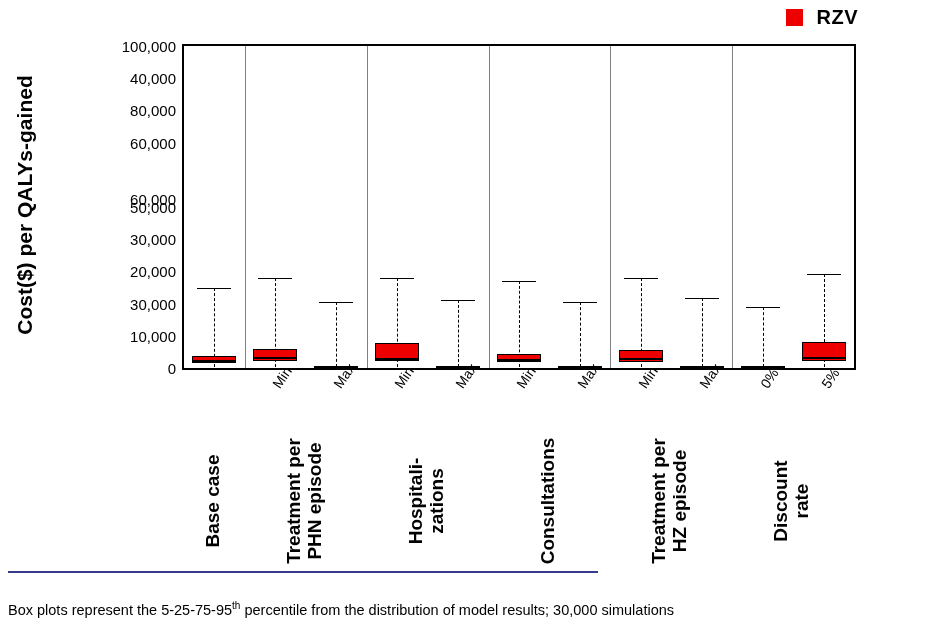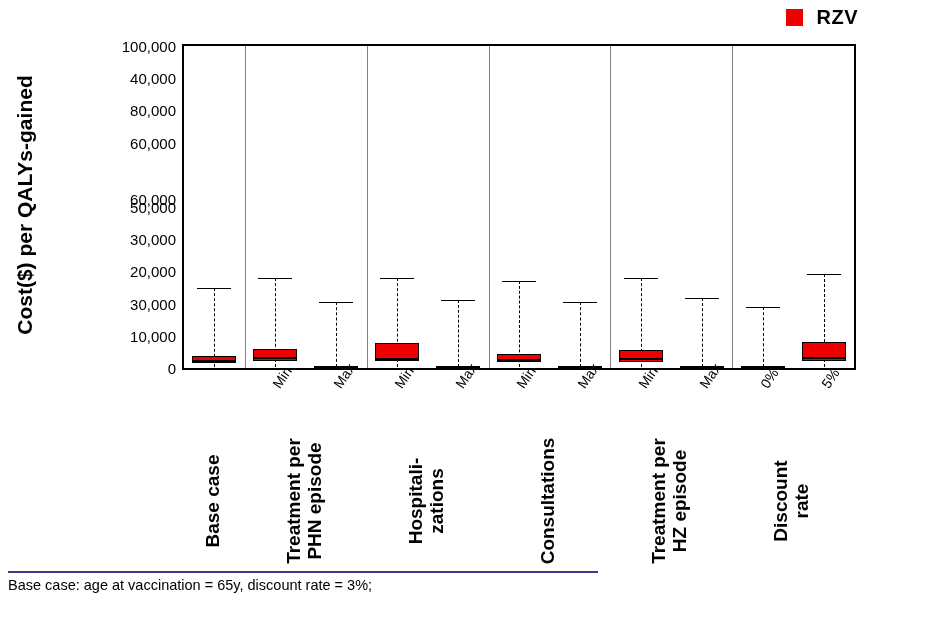--- a/index.html
+++ b/index.html
@@ -291,15 +291,15 @@
       <div class="catlabel" style="width: 160px; left: 404.636px; top: 581px;">Hospitali-
 zations</div>
       <div class="catlabel" style="width: 160px; left: 536.955px; top: 581px;">Consultations</div>
       <div class="catlabel" style="width: 160px; left: 648.273px; top: 581px;">Treatment per
 HZ episode</div>
       <div class="catlabel" style="width: 160px; left: 770.091px; top: 581px;">Discount
 rate</div>
     </div>
 
   <div class="foot-rule"></div>
-  <div class="foot foot1">Base case: age at vaccination = 65y, discount rate = 3%;</div>
+  <div class="foot foot2"><span>Box plots represent the 5-25-75-95</span><sup>th</sup><span> percentile from the distribution of model results; 30,000 simulations</span></div>
 
 </div>
 
 </body></html>

